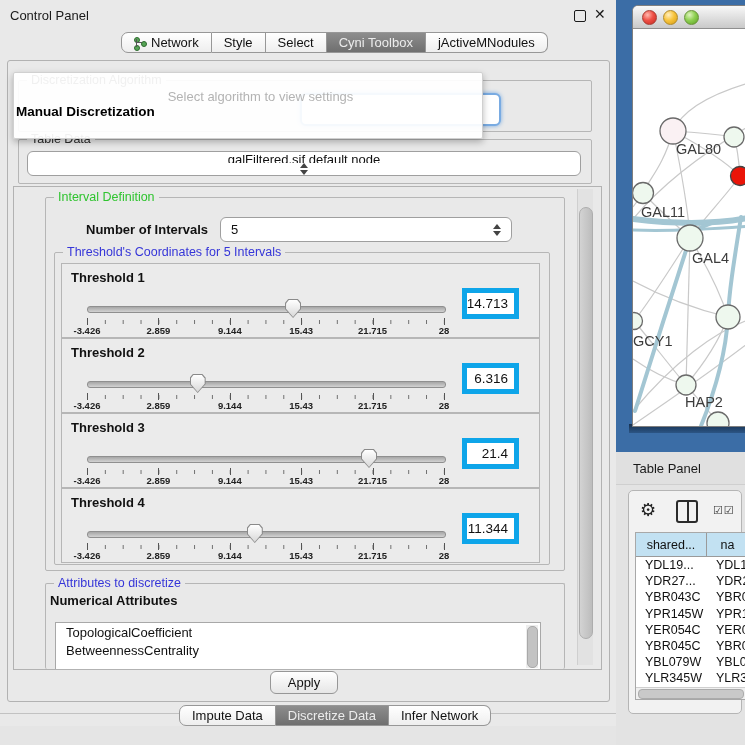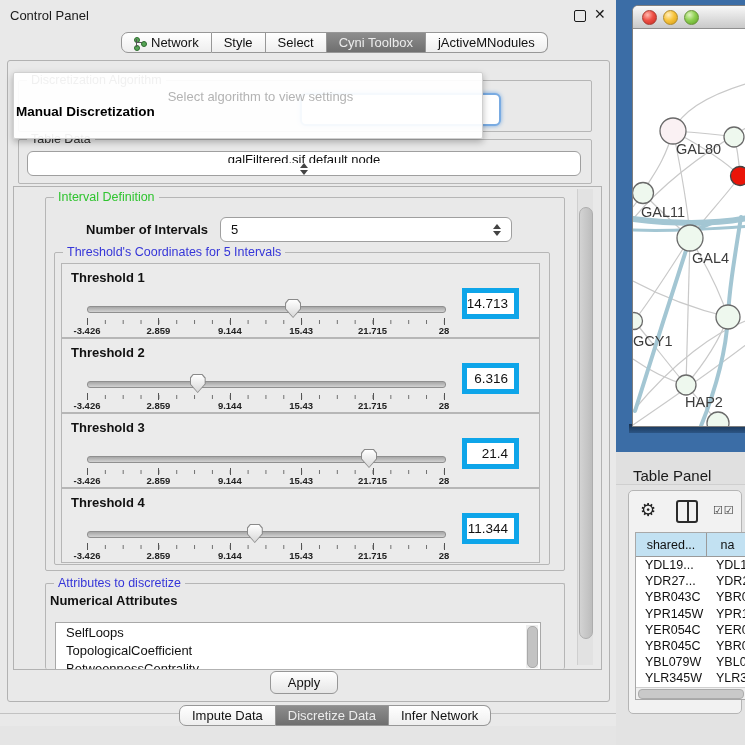--- a/index.html
+++ b/index.html
@@ -91,21 +91,21 @@
   #net-titlebar{position:absolute;left:0;top:0;right:0;height:22px;background:linear-gradient(#f8f8f8,#c9c9c9);
     border-bottom:1px solid #8f8f8f;display:flex;align-items:center;gap:6px;padding-left:9px;}
   .light{width:13px;height:13px;border-radius:50%;}
   .light.red{background:radial-gradient(circle at 35% 30%,#ffb9b0,#ef5046 45%,#c42a20);border:1px solid #a63b33;}
   .light.yellow{background:radial-gradient(circle at 35% 30%,#ffeec0,#f8c43c 45%,#d29a16);border:1px solid #b08a2a;}
   .light.green{background:radial-gradient(circle at 35% 30%,#dff3be,#8ed052 45%,#5ba022);border:1px solid #68923a;}
   #net-canvas{position:absolute;left:0;top:23px;width:120px;height:397px;background:#fff;}
 
   #tp-region{left:616px;top:452px;width:129px;height:293px;background:#e3e3e3;}
   #tp-titlebar{position:absolute;left:0;top:0;width:129px;height:33px;background:#e0e0e0;border-bottom:1px solid #cfcfcf;
-    display:flex;align-items:flex-end;padding-left:17px;font-size:15px;color:#1a1a1a;box-sizing:border-box;}
+    display:flex;align-items:center;padding-left:17px;font-size:13px;color:#1a1a1a;box-sizing:border-box;}
   #tp-window{position:absolute;left:12px;top:38px;width:112px;height:222px;background:#f2f2f2;border:1px solid #b5b5b5;border-radius:5px;}
   .gear{position:absolute;left:11px;top:8px;font-size:18px;color:#222;font-family:"DejaVu Sans",sans-serif;}
   .colsplit{position:absolute;left:47px;top:9px;width:18px;height:19px;border:2px solid #2b2b2b;border-radius:3px;}
   .colsplit i{position:absolute;left:50%;top:0;bottom:0;width:2px;background:#2b2b2b;}
   .checks{position:absolute;left:84px;top:13px;font-size:11px;letter-spacing:1px;color:#333;font-family:"DejaVu Sans",sans-serif;}
   #tp-list{position:absolute;left:6px;top:41px;width:112px;height:166px;background:#fff;border:1px solid #a8a8a8;overflow:hidden;}
   .hdr-row{display:flex;height:23px;border-bottom:1px solid #9a9a9a;}
   .hdr-cell{background:#c2e1f2;border-right:1px solid #9a9a9a;font-size:12.5px;color:#111;
     display:flex;align-items:center;justify-content:center;box-sizing:border-box;overflow:hidden;white-space:nowrap;}
   .trow{display:flex;height:16.2px;font-size:12.5px;color:#111;}
@@ -301,21 +301,20 @@
           <div class="thr-value">11.344</div>
         </div>
       </div>
     </div>
 
     <div class="abs groupbox" style="left:31px;top:396px;width:518px;height:85px;border-bottom:none;">
       <span class="grouptitle gt-blue">Attributes to discretize</span>
       <span class="abs" style="left:4px;top:9px;font-size:13px;font-weight:bold;color:#111;">Numerical Attributes</span>
     </div>
     <div class="abs" id="attr-list">
-      <div class="item">SelfLoops</div>
       <div class="item">TopologicalCoefficient</div>
       <div class="item">BetweennessCentrality</div>
       <div id="attr-vscroll">
           <i></i>
         </div>
     </div>
   </div>
 
   <div class="button" style="left:270px;top:671px;width:66px;height:21px;">
     <span>Apply</span>

